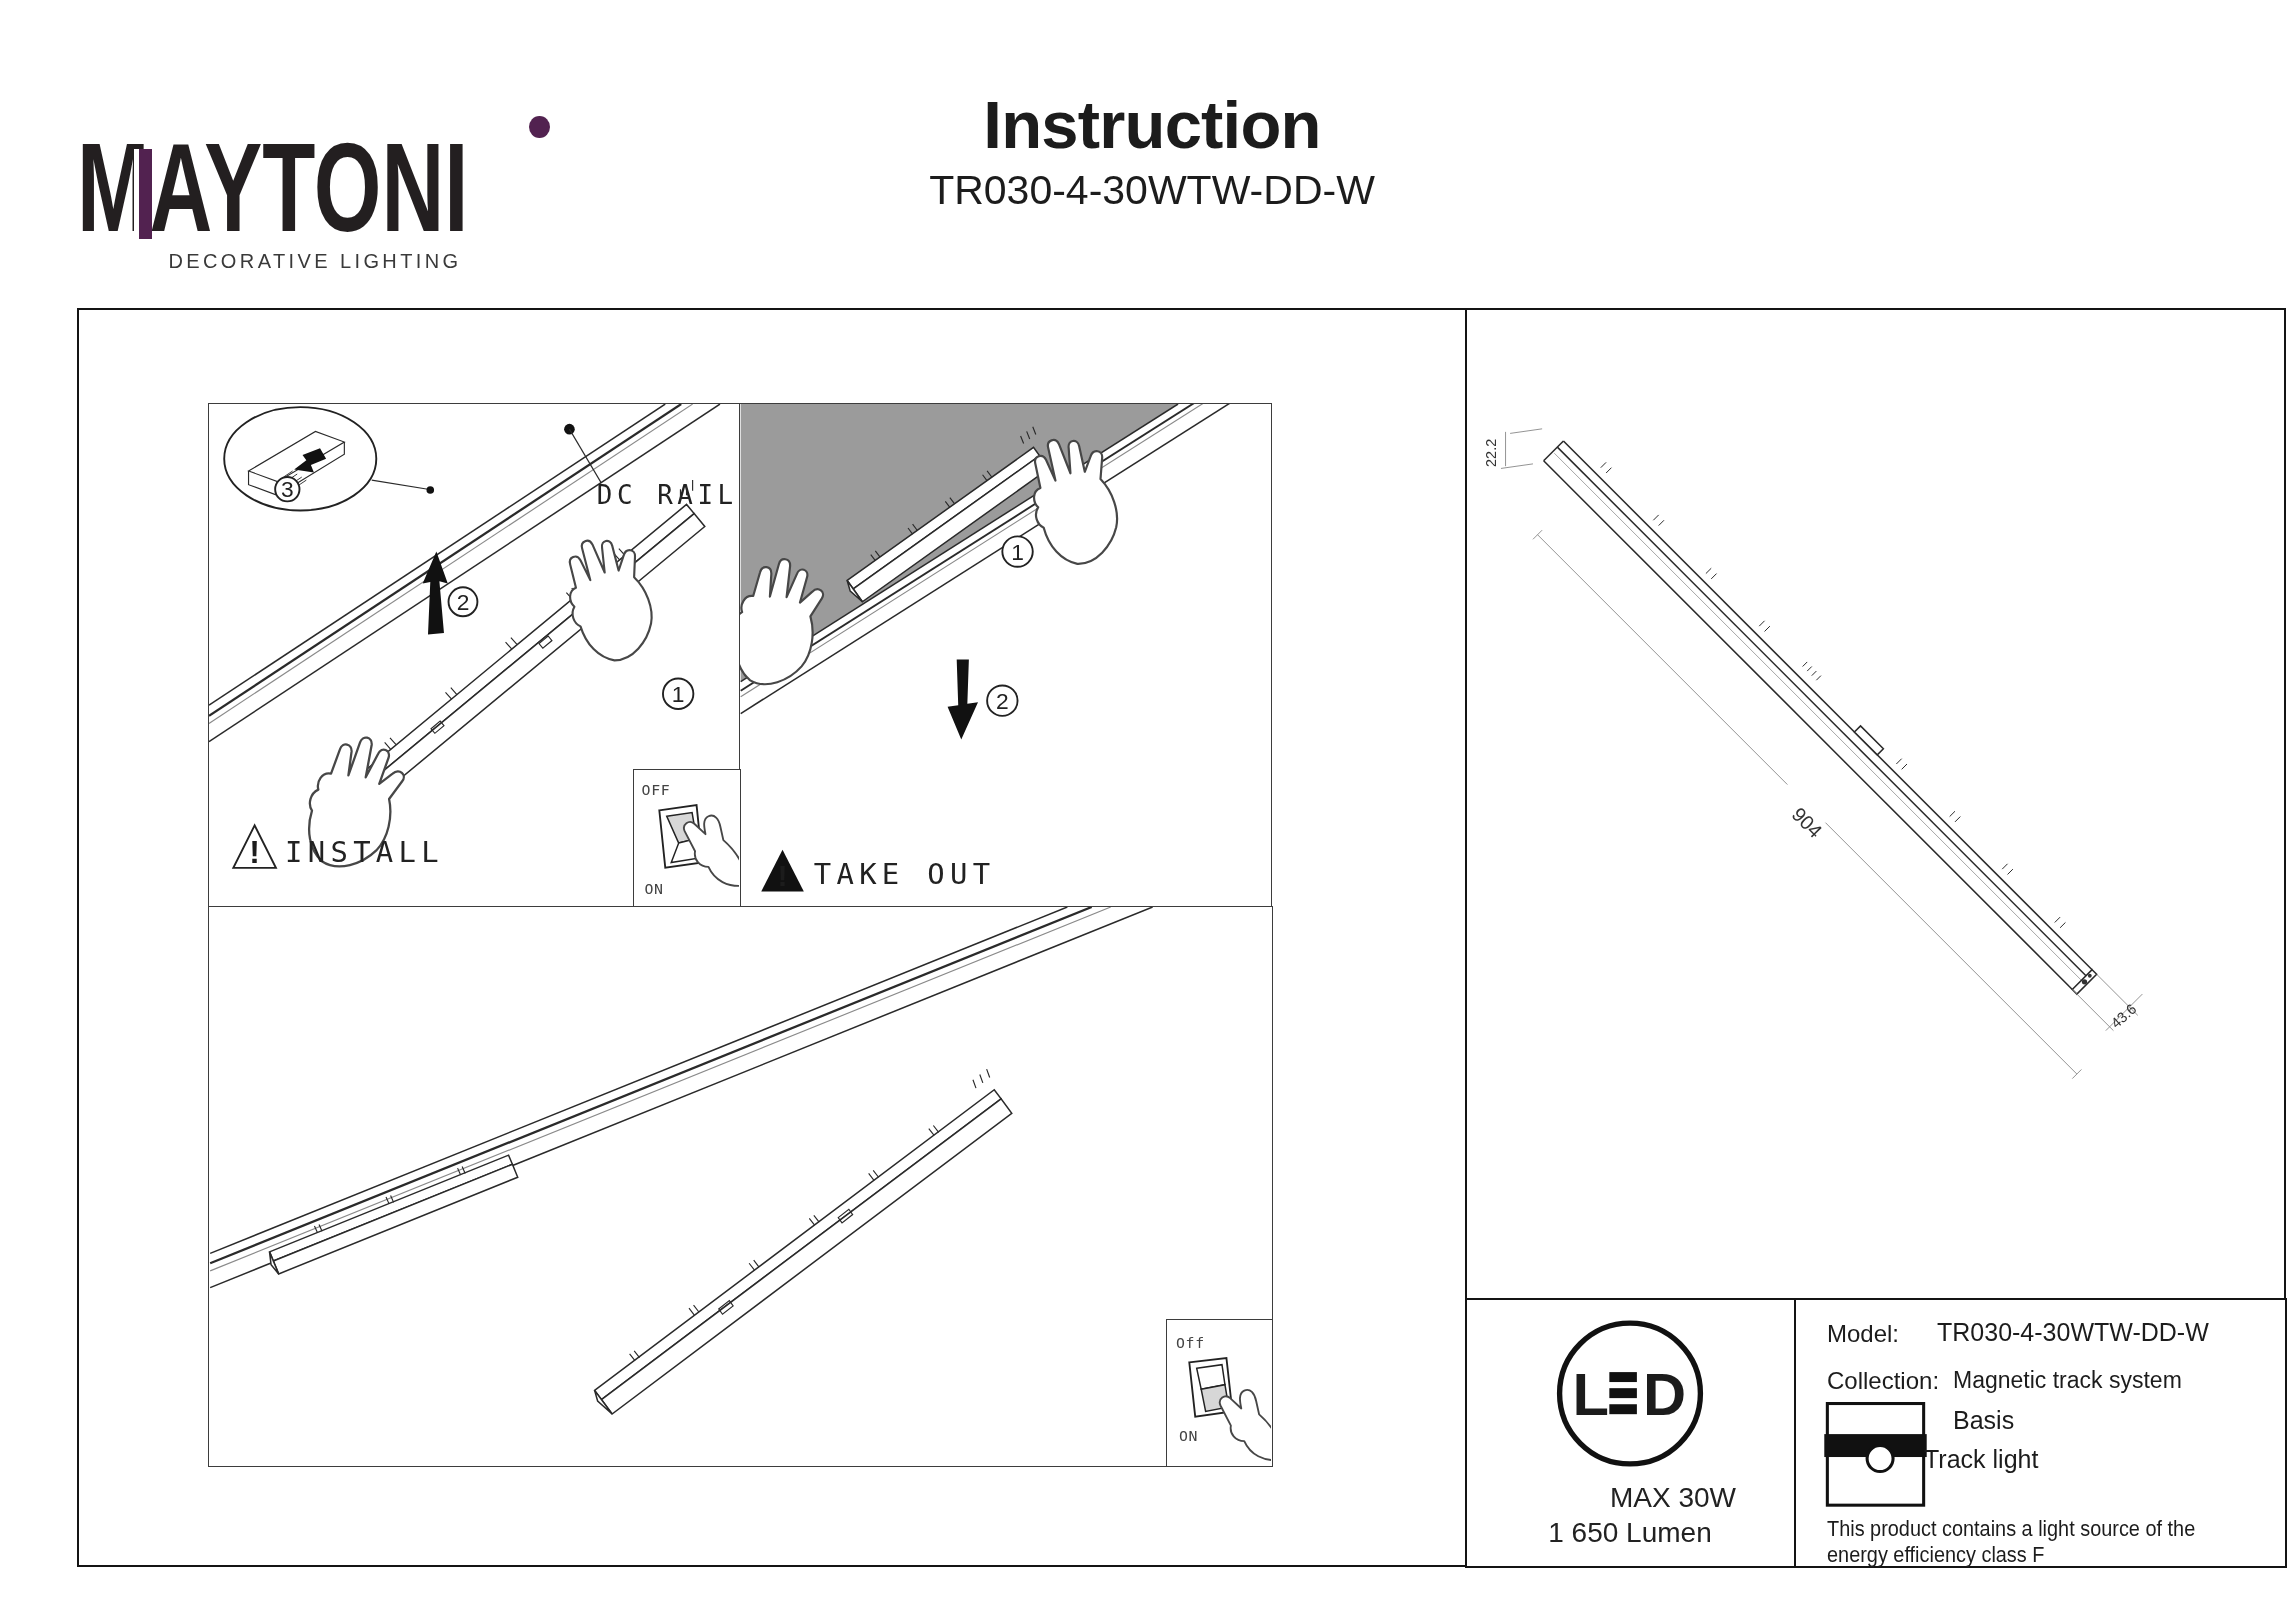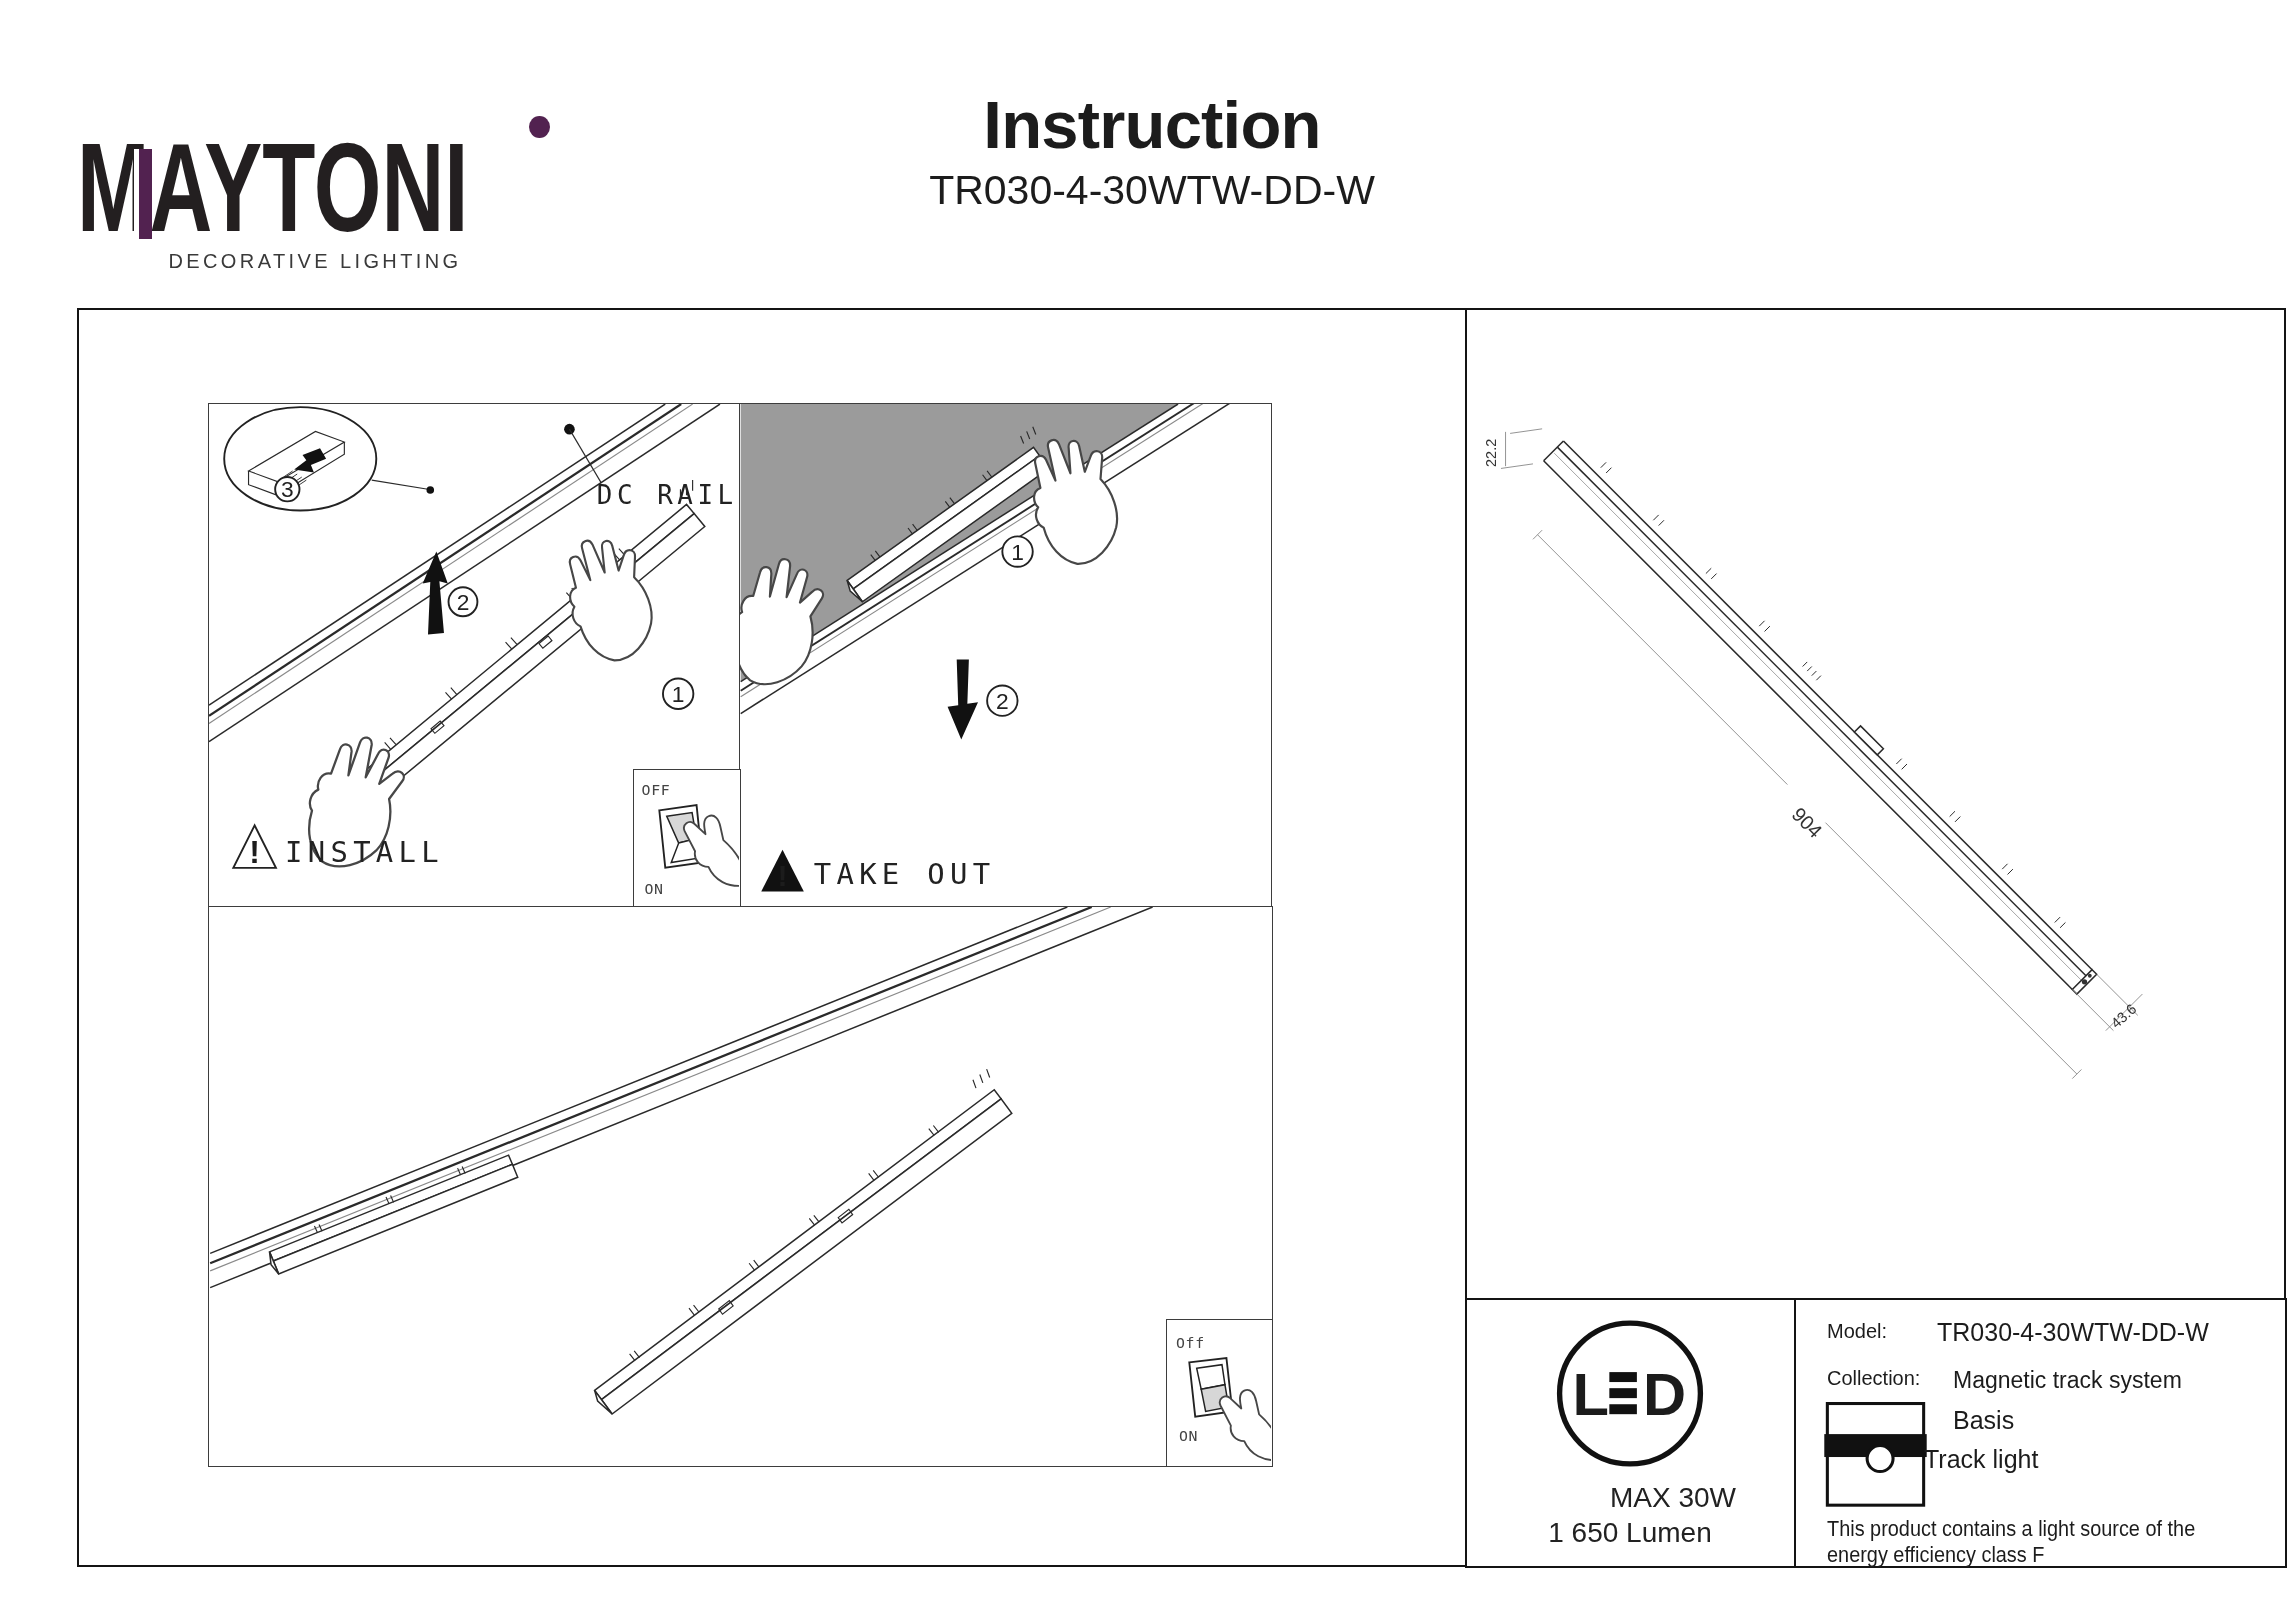--- a/index.html
+++ b/index.html
@@ -45,21 +45,21 @@
   .t-dim-s{font-size:19px;fill:#333;}
   .t-sw{font-family:"DejaVu Sans Mono", monospace;font-size:20px;fill:#444;letter-spacing:1px;}
   .ln{stroke:#2a2a2a;fill:none;}
   .ln-thin{stroke:#8a8a8a;fill:none;}
   .face{fill:#fff;stroke:#2a2a2a;stroke-width:2;}
   .hand{fill:#fff;stroke:#474747;stroke-width:2.5;stroke-linejoin:round;}
   .badge{fill:#fff;stroke:#222;stroke-width:2.5;}
 
   
   .led-caption{left:0;width:326px;text-align:center;font-size:28px;color:#222;}
-  .info-label{font-size:20px;color:#1c1c1c;text-align:right;}
+  .info-label{font-size:24px;color:#1c1c1c;text-align:right;}
   .info-value{font-size:25px;color:#1c1c1c;}
   .info-note{font-size:21.4px;color:#1c1c1c;transform:scaleX(.93);transform-origin:left top;white-space:nowrap;}
 </style>
 </head>
 <body>
 
 <div class="page">
 
   <div class="abs logo">
     <div class="wordmark"><span>M</span><span>AYTON</span><span>I</span></div>

